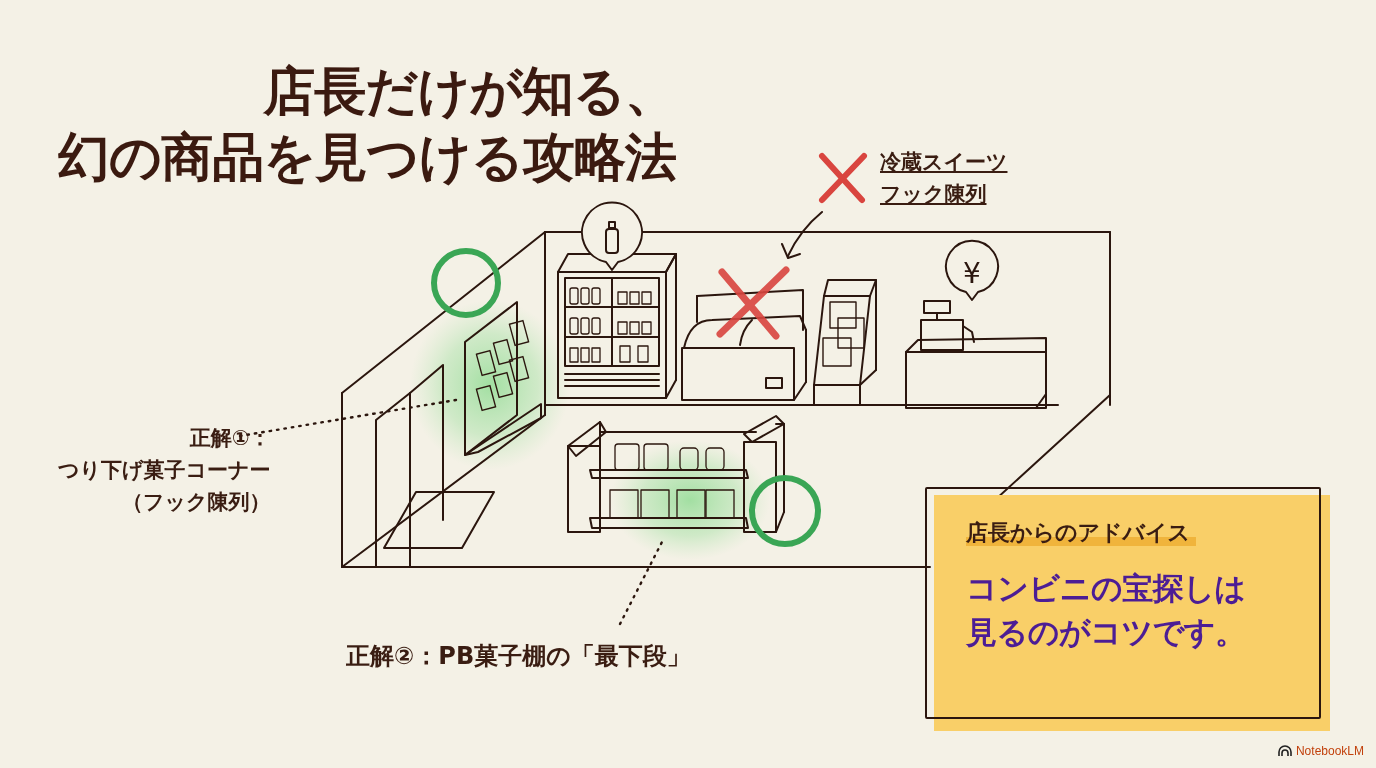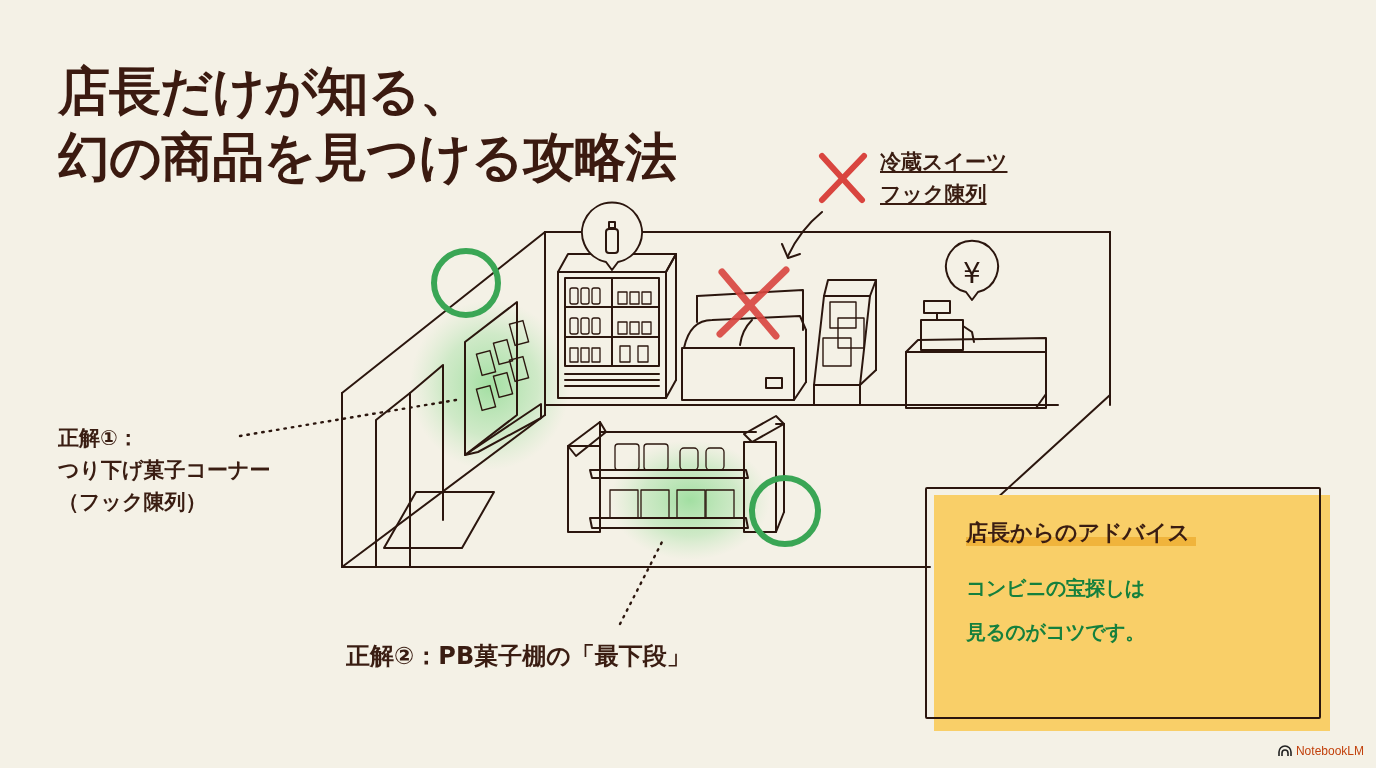--- a/index.html
+++ b/index.html
@@ -6,47 +6,48 @@
   body {
     width:1376px; height:768px; overflow:hidden; position:relative;
     background:#f4f1e6;
     font-family:"DejaVu Sans", "Liberation Sans", sans-serif;
     color:#3a1d12;
   }
   .title {
     position:absolute; left:58px; top:58px; margin:0;
     font-size:52px; font-weight:bold; line-height:66px; letter-spacing:-1px;
     color:#3b1a10;
+    text-align:right;
   }
   .title span { display:block; }
   svg.scene { position:absolute; left:0; top:0; }
   .label {
     position:absolute; font-weight:bold; color:#3a1d12;
   }
   .lbl-sweets { left:880px; top:146px; font-size:21px; line-height:32px;text-decoration:underline; }
   .lbl-sweets span { display:block; }
   .lbl-ans1 { left:58px; top:422px; font-size:21px; line-height:32px; }
-  .lbl-ans1 span { display:block; }
+  .lbl-ans1 span { display:block;text-align:right; }
   .lbl-ans2 { left:346px; top:642px; font-size:24px; line-height:28px; }
   .advice {
     position:absolute; left:934px; top:495px; width:396px; height:236px;
     background:#f9cf68;
   }
   .advice-border {
     position:absolute; left:925px; top:487px; width:392px; height:228px;
     border:2px solid #2b160e; border-radius:2px;
   }
   .advice-heading {
     position:absolute; left:966px; top:518px; font-size:22px; font-weight:bold;
     color:#3a1d12; padding:0 6px 0 0;
     background:linear-gradient(transparent 62%, #f0b43c 62%, #f0b43c 92%, transparent 92%);
   }
   .advice-body {
-    position:absolute; left:966px; top:566px; font-size:20px; font-weight:bold;
-    line-height:44px; color:#15803d; letter-spacing:-0.5px;
+    position:absolute; left:966px; top:566px; font-size:31px; font-weight:bold;
+    line-height:44px; color:#4c1d95; letter-spacing:-0.5px;
   }
   .advice-body span { display:block; }
   .brand {
     position:absolute; right:12px; bottom:10px; font-size:12px; color:#c2410c;
     display:flex; align-items:center; gap:4px;
     font-family:"Liberation Sans", sans-serif;
   }
 </style>
 </head>
 <body>

